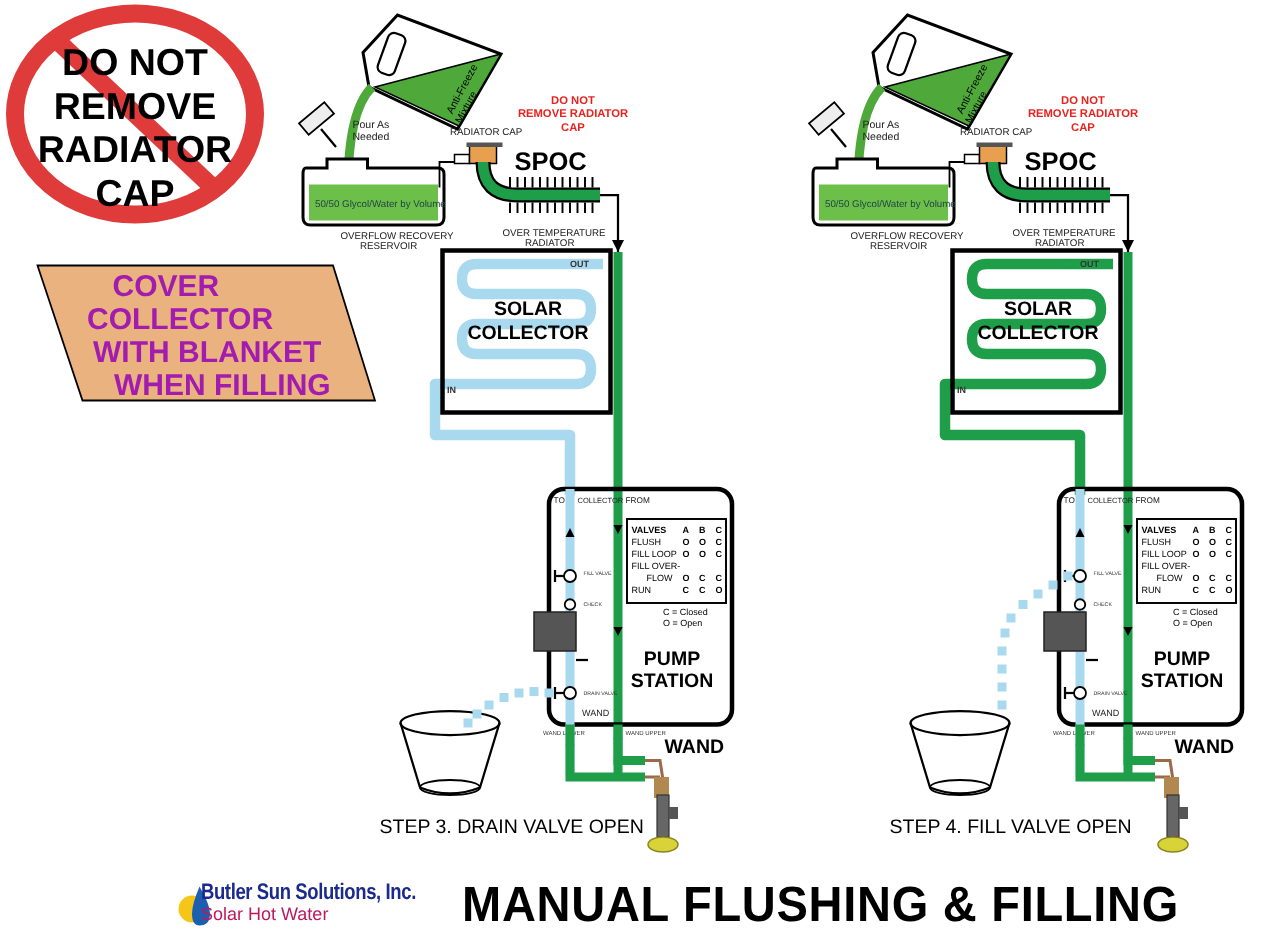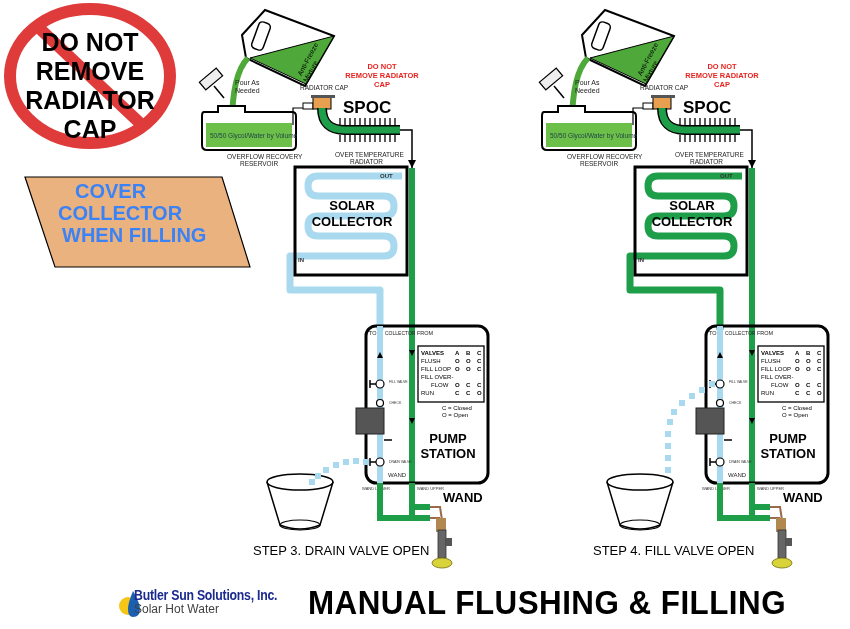--- a/index.html
+++ b/index.html
@@ -2,25 +2,25 @@
 <html><head>
 <meta charset="utf-8">
 <style>
   html, body { margin:0; padding:0; background:#ffffff; }
   body { width:850px; height:629px; position:relative; overflow:hidden; font-family:"Liberation Sans", sans-serif; }
   svg text { font-family:"Liberation Sans", sans-serif; }
   .abs { position:absolute; }
   .no-cap { left:0; top:0; width:190px; height:150px; }
   .no-cap-text { position:absolute; left:0; top:28px; width:190px; text-align:center; font-weight:bold; font-size:25px; line-height:29px; color:#000; }
   .cover { left:22px; top:174px; width:230px; height:96px; }
-  .cover-text { position:absolute; left:40px; top:6px; font-weight:bold; font-size:20px; line-height:22px; color:#3b82f6; }
+  .cover-text { position:absolute; left:40px; top:6px; font-weight:bold; font-size:20px; line-height:22px; color:#a21caf; }
   .cover-text span { display:block; }
   .footer-brand { left:122px; top:586px; }
   .brand-name { font-weight:bold; font-size:15px; color:#1b2a8e; line-height:16px; letter-spacing:-0.3px; font-family:"Liberation Sans", sans-serif; transform:scaleX(0.82); transform-origin:left; white-space:nowrap;}
-  .brand-sub { font-size:12px; color:#404040; line-height:13px; }
+  .brand-sub { font-size:12px; color:#be185d; line-height:13px; }
   .footer-title { left:308px; top:584px; font-weight:bold; font-size:33px; letter-spacing:0.5px; color:#000; white-space:nowrap; transform:scaleX(0.95); transform-origin:left;}
 </style>
 </head>
 <body>
 
 <div class="abs no-cap">
   <svg width="190" height="150">
     <ellipse cx="90" cy="76" rx="80" ry="67" fill="none" stroke="#e03b3b" stroke-width="12"></ellipse>
     <line x1="38" y1="27" x2="143" y2="126" stroke="#e03b3b" stroke-width="12"></line>
   </svg>
@@ -32,21 +32,22 @@
   </div>
 </div>
 
 <div class="abs cover">
   <svg width="230" height="96">
     <polygon points="3,3 200,3 228,93 33,93" fill="#eab27f" stroke="#000" stroke-width="1.2"></polygon>
   </svg>
   <div class="cover-text">
     <span style="padding-left:13px">COVER</span>
     <span style="margin-left:-4px">COLLECTOR</span>
-    <span style="">WHEN FILLING</span>
+    <span style="margin-left:0px">WITH BLANKET</span>
+    <span style="margin-left:14px">WHEN FILLING</span>
   </div>
 </div>
 
 <div id="panels">
 <div class="abs panel" style="left:0;top:0;width:850px;height:580px;">
 <svg width="850" height="580">
 
   <g>
     <polygon points="242,35 265,10 334,36 305,86 246,58" fill="#fff" stroke="#000" stroke-width="2"></polygon>
     <rect x="255" y="22" width="12" height="28" rx="4" fill="none" stroke="#000" stroke-width="1.5" transform="rotate(20 261 36)"></rect>

